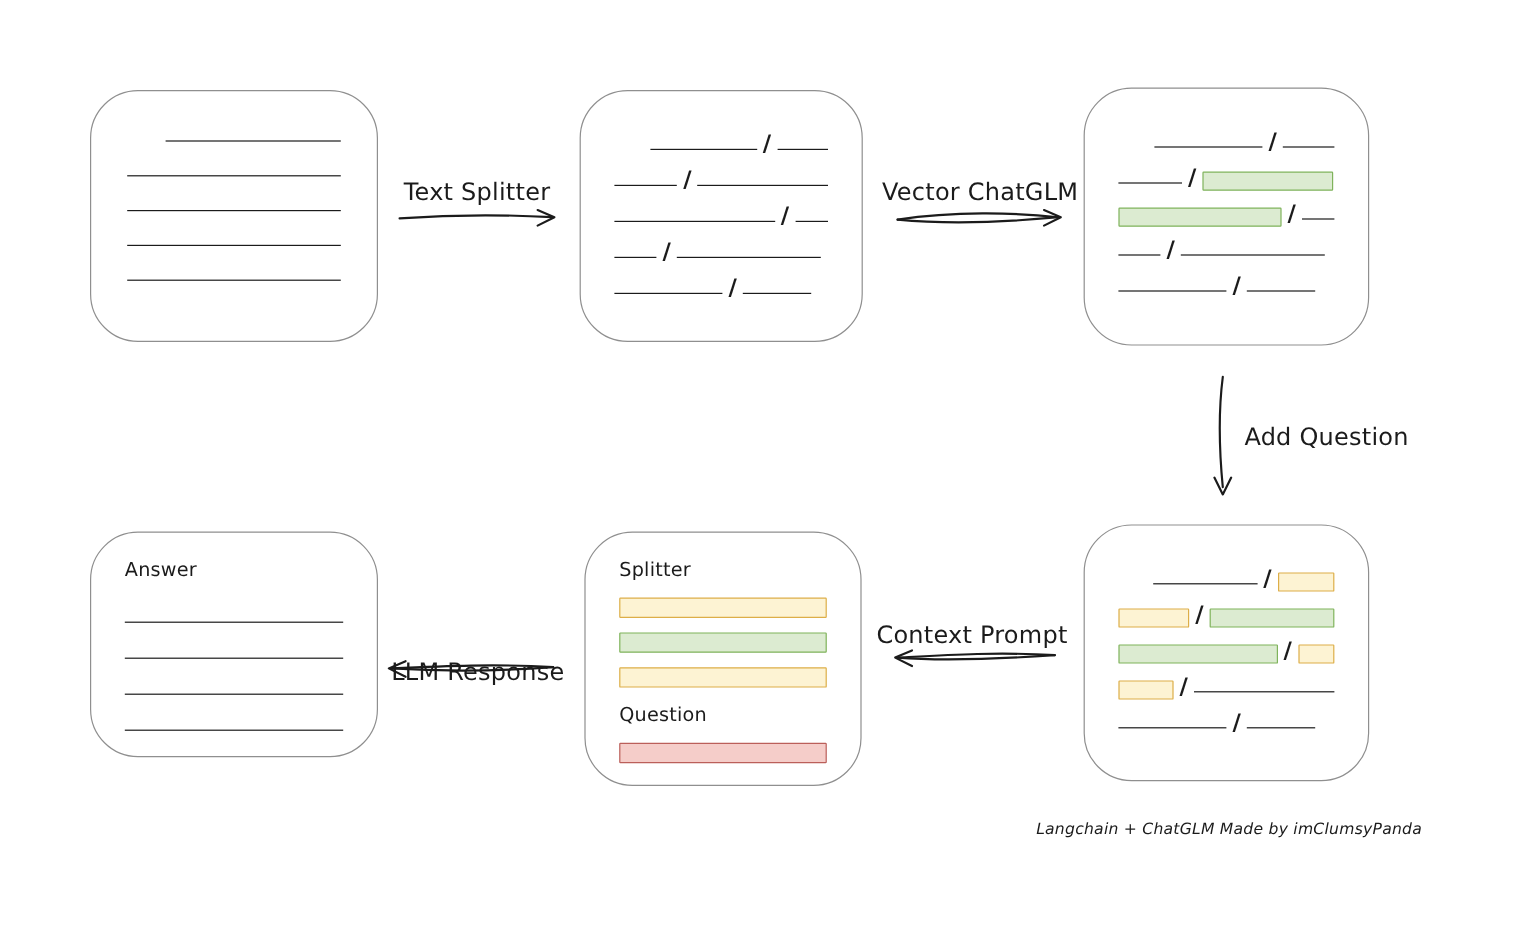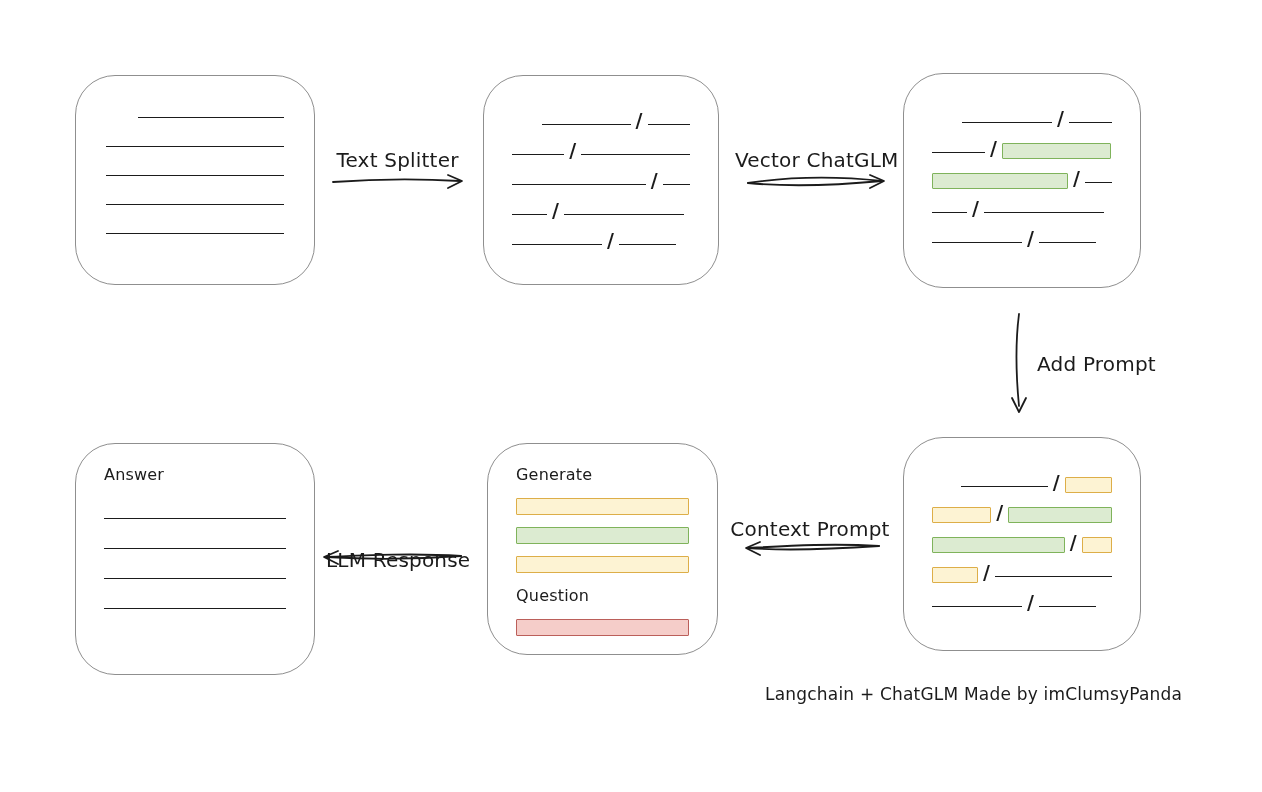--- a/index.html
+++ b/index.html
@@ -53,24 +53,25 @@
 
   .arrow-label{
     position:absolute;
     font-size:20px;font-weight:500;
     letter-spacing:.2px;
     white-space:nowrap;
   }
   .centered{text-align:center;}
   .caption{
     position:absolute;
-    font-size:17px;font-weight:500;
+    font-size:13px;font-weight:500;
     letter-spacing:.2px;
-    text-align:left;
+    text-align:right;
     white-space:nowrap;
+    font-style:italic;
   }
 </style>
 </head>
 <body>
 
 <div class="canvas">
 
   <svg class="arrows" viewBox="0 0 1262 792">
     <g>
       <path d="M333 182 C 375 179, 425 179, 460 181"></path>
@@ -171,21 +172,21 @@
         <span class="seg-slash">/</span>
         <span class="seg-line" style="width: 120px;"></span>
       </div>
       <div class="row">
         <span class="seg-line" style="width: 90px;"></span>
         <span class="seg-slash">/</span>
         <span class="seg-line" style="width: 57px;"></span>
       </div>
     </div>
 
-  <div class="arrow-label" style="left:1037px;top:352px;">Add Prompt</div>
+  <div class="arrow-label" style="left:1037px;top:352px;">Add Question</div>
 
   <div class="box chunkbox" style="left:903px;top:437px;width:238px;height:214px;">
       <div class="row">
         <span class="seg-gap" style="width: 30px;"></span>
         <span class="seg-line" style="width: 90px;"></span>
         <span class="seg-slash">/</span>
         <span class="seg-bar" style="width: 47px; background: rgb(253, 243, 211); border-color: rgb(221, 174, 72);"></span>
       </div>
       <div class="row">
         <span class="seg-bar" style="width: 60px; background: rgb(253, 243, 211); border-color: rgb(221, 174, 72);"></span>
@@ -205,21 +206,21 @@
       <div class="row">
         <span class="seg-line" style="width: 90px;"></span>
         <span class="seg-slash">/</span>
         <span class="seg-line" style="width: 57px;"></span>
       </div>
     </div>
 
   <div class="arrow-label centered" style="left:730px;top:517px;width:160px;">Context Prompt</div>
 
   <div class="box labelbox" style="left:487px;top:443px;width:231px;height:212px;">
-    <div class="box-label">Generate</div>
+    <div class="box-label">Splitter</div>
     <div class="bars">
         <div class="row">
           <span class="seg-bar" style="width: 180px; background: rgb(253, 243, 211); border-color: rgb(221, 174, 72);"></span>
         </div>
         <div class="row">
           <span class="seg-bar" style="width: 180px; background: rgb(220, 235, 209); border-color: rgb(127, 179, 91);"></span>
         </div>
         <div class="row">
           <span class="seg-bar" style="width: 180px; background: rgb(253, 243, 211); border-color: rgb(221, 174, 72);"></span>
         </div>
@@ -227,21 +228,21 @@
     <div class="box-label q-label">Question</div>
     <div class="bars">
         <div class="row">
           <span class="seg-bar" style="width: 180px; background: rgb(245, 205, 201); border-color: rgb(187, 95, 90);"></span>
         </div>
       </div>
   </div>
 
   <div class="arrow-label centered" style="left:326px;top:524px;width:130px;margin-top:24px;">LLM Response</div>
 
-  <div class="box labelbox" style="left:75px;top:443px;width:240px;height:232px;">
+  <div class="box labelbox" style="left:75px;top:443px;width:240px;height:188px;">
     <div class="box-label">Answer</div>
     <div class="answer-rows">
         <div class="row">
           <span class="seg-line" style="width: 182px;"></span>
         </div>
         <div class="row">
           <span class="seg-line" style="width: 182px;"></span>
         </div>
         <div class="row">
           <span class="seg-line" style="width: 182px;"></span>

